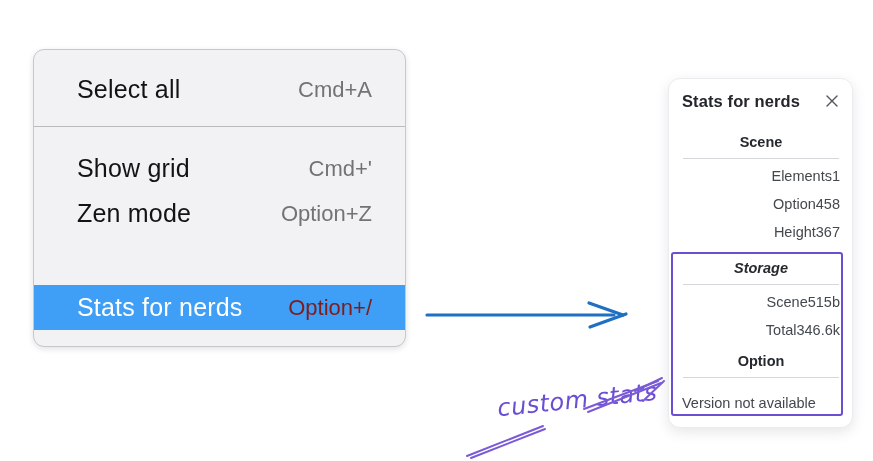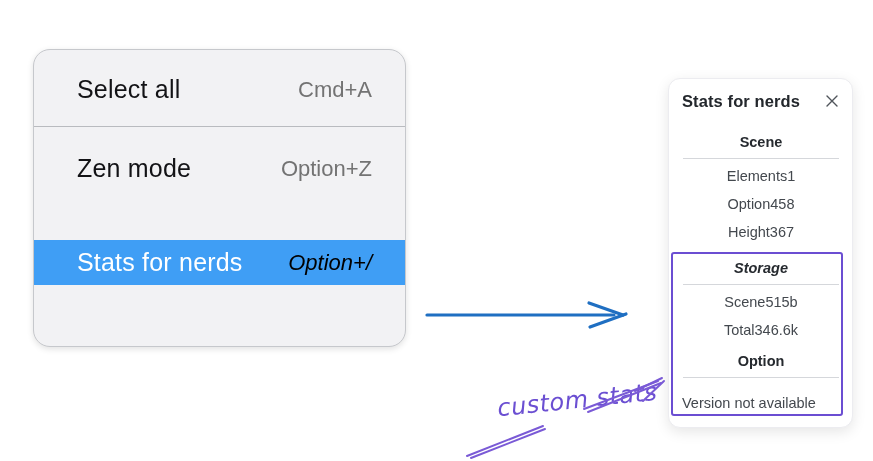--- a/index.html
+++ b/index.html
@@ -15,21 +15,21 @@
   
   .menu {
     position: absolute;
     left: 33px;
     top: 49px;
     width: 373px;
     height: 298px;
     box-sizing: border-box;
     background: #f2f2f4;
     border: 1px solid #c6c8cc;
-    border-radius: 17px;
+    border-radius: 11px;
     box-shadow: 0 2px 6px rgba(0,0,0,0.12);
     overflow: hidden;
   }
   .menu-section.top { padding: 17px 0 14px 0; }
   .menu-section.bottom { padding: 19px 0 16px 0; }
   .menu-sep {
     border: 0;
     border-top: 1px solid #b9bbbf;
     margin: 0;
   }
@@ -38,21 +38,21 @@
     display: flex;
     align-items: center;
     justify-content: space-between;
     padding: 0 33px 0 43px;
     cursor: default;
   }
   .menu-item .mi-label { font-size: 25px; color: #131316; letter-spacing: 0.2px; }
   .menu-item .mi-shortcut { font-size: 22px; color: #737373; }
   .menu-item.highlight { background: #3f9ef5; margin-top: 4px; }
   .menu-item.highlight .mi-label { color: #ffffff; }
-  .menu-item.highlight .mi-shortcut { color: #000000; font-style: italic; }
+  .menu-item.highlight .mi-shortcut { color: #7f1d1d; }
 
   
   .stats-panel {
     position: absolute;
     left: 668px;
     top: 78px;
     width: 185px;
     height: 350px;
     box-sizing: border-box;
     background: #ffffff;
@@ -83,21 +83,21 @@
   .sp-section-title.scene { margin-top: 22px; }
   .sp-section-title.storage { margin-top: 17px; font-style: italic; }
   .sp-section-title.version { margin-top: 12px; }
   .sp-hr {
     border: 0;
     border-top: 1px solid #d5d7db;
     margin: 8px 1px 0 1px;
   }
   .sp-row {
     display: flex;
-    justify-content: center;
+    justify-content: flex-end;
     align-items: baseline;
     font-size: 14.5px;
     margin-top: 9px;
     height: 19px;
     color: #43484e;
   }
   .sp-note {
     font-size: 14.5px;
     color: #43484e;
     margin-top: 17px;
@@ -148,20 +148,24 @@
 
   <div class="menu">
     <div class="menu-section top">
       <div class="menu-item">
         <span class="mi-label">Select all</span>
         <span class="mi-shortcut">Cmd+A</span>
       </div>
     </div>
     <hr class="menu-sep">
     <div class="menu-section bottom">
+      <div class="menu-item">
+        <span class="mi-label">Show grid</span>
+        <span class="mi-shortcut">Cmd+'</span>
+      </div>
       <div class="menu-item">
         <span class="mi-label">Zen mode</span>
         <span class="mi-shortcut">Option+Z</span>
       </div>
       <div class="menu-item">
       </div>
       <div class="menu-item highlight">
         <span class="mi-label">Stats for nerds</span>
         <span class="mi-shortcut">Option+/</span>
       </div>

